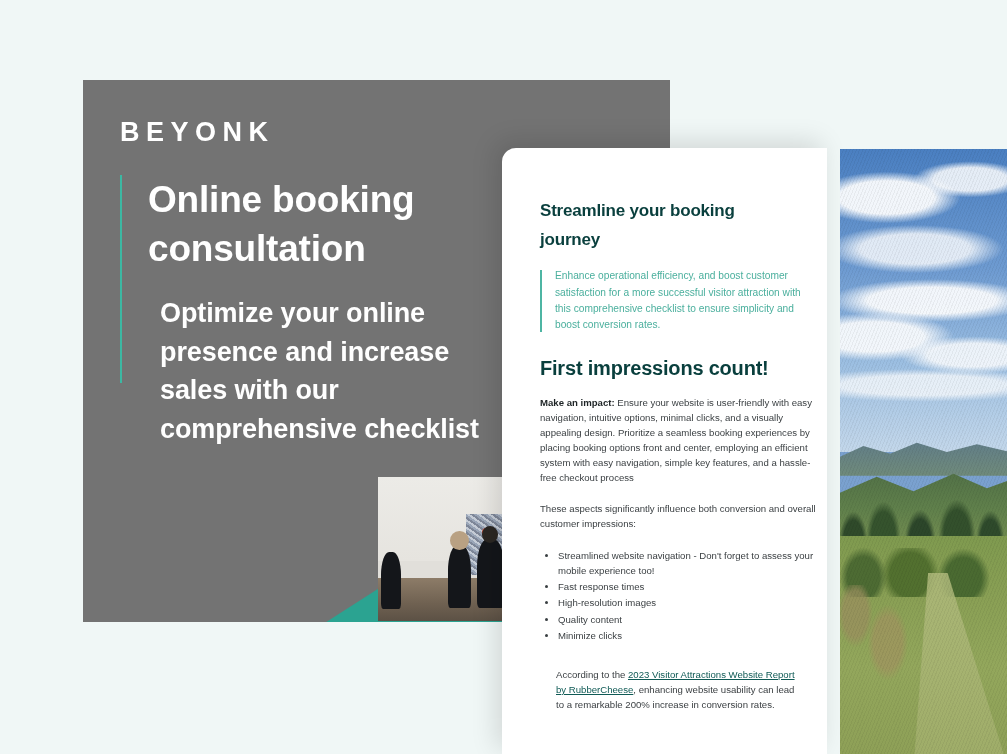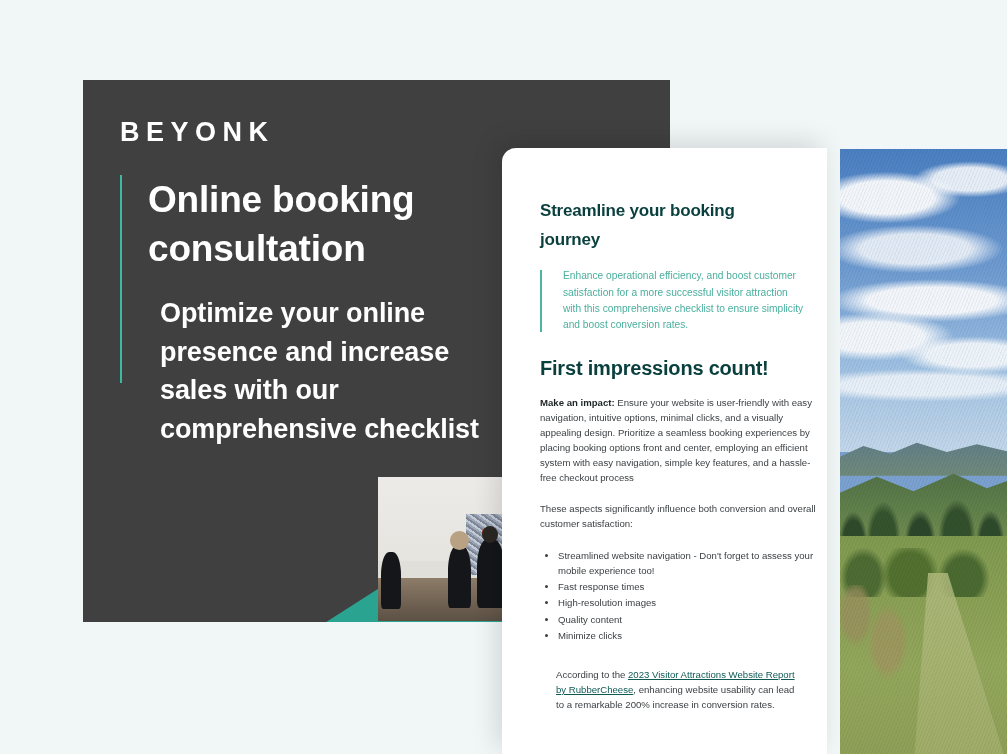--- a/index.html
+++ b/index.html
@@ -24,21 +24,21 @@
     overflow: hidden;
   }
 
   
   .cover {
     position: absolute;
     left: 83px;
     top: 80px;
     width: 587px;
     height: 542px;
-    background: #404040;
+    background: #737373;
     overflow: hidden;
   }
   .wedge-shape {
     position: absolute;
     left: 0;
     top: 0;
     width: 587px;
     height: 674px;
     background: #2ba391;
     clip-path: polygon(587px 322px, 587px 674px, 37px 674px);
@@ -256,21 +256,21 @@
     position: absolute;
     left: 0; top: 2px;
     width: 2px;
     height: 62px;
     background: #4eb5a3;
   }
   .quote-text {
     color: #4aaf9d;
     font-size: 10.2px;
     line-height: 1.59;
-    margin: 8px;
+    margin: 0;
   }
   .panel-h2 {
     color: #093f3d;
     font-size: 20px;
     font-weight: 700;
     letter-spacing: -0.2px;
     margin: 0 0 16px 0;
   }
   .body-p {
     color: #3a3f42;
@@ -431,21 +431,21 @@
         <div class="quote-bar"></div>
         <p class="quote-text">Enhance operational efficiency, and boost customer satisfaction for a more successful visitor attraction with this comprehensive checklist to ensure simplicity and boost conversion rates.</p>
       </div>
 
       <h2 class="panel-h2">First impressions count!</h2>
 
       <p class="body-p">
         <b>Make an impact:</b><span> Ensure your website is user-friendly with easy navigation, intuitive options, minimal clicks, and a visually appealing design. Prioritize a seamless booking experiences by placing booking options front and center, employing an efficient system with easy navigation, simple key features, and a hassle-free checkout process</span>
       </p>
 
-      <p class="body-p">These aspects significantly influence both conversion and overall customer satisfaction:</p>
+      <p class="body-p">These aspects significantly influence both conversion and overall customer impressions:</p>
 
       <ul class="bullets">
         <li>Streamlined website navigation - Don't forget to assess your mobile experience too!</li>
         <li>Fast response times</li>
         <li>High-resolution images</li>
         <li>Quality content</li>
         <li>Minimize clicks</li>
       </ul>
 
       <p class="src-p"><span>According to the </span><a class="src-link" href="#">2023 Visitor Attractions Website Report by RubberCheese</a><span>, enhancing website usability can lead to a remarkable 200% increase in conversion rates.</span></p>

